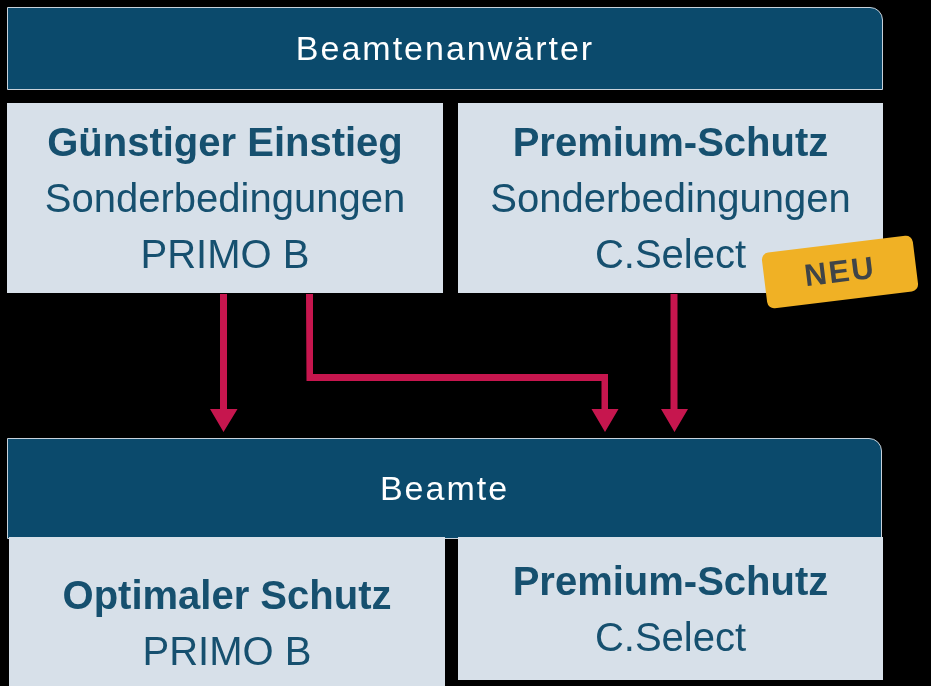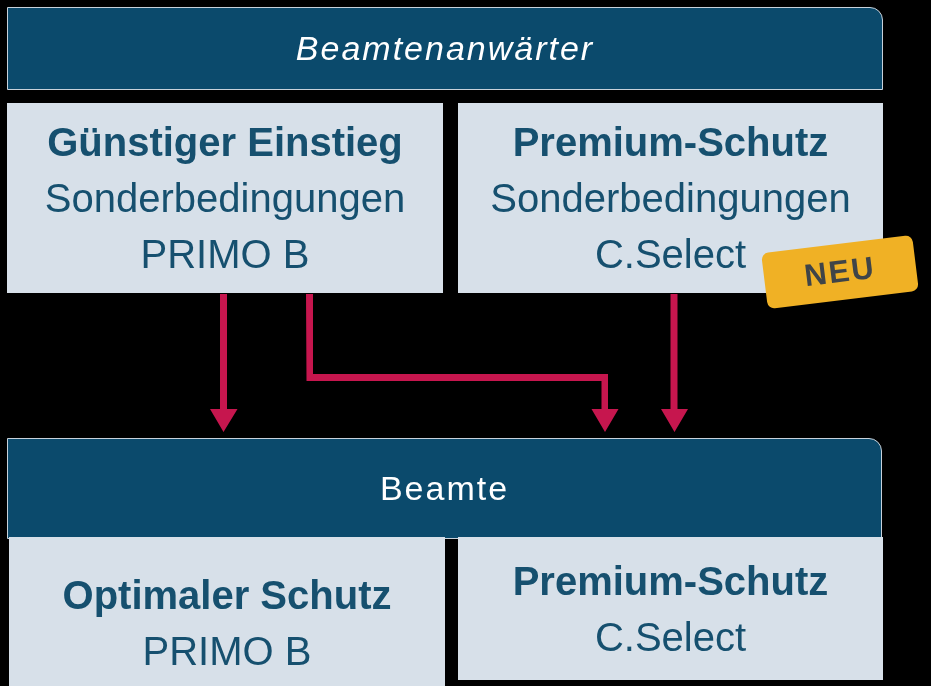--- a/index.html
+++ b/index.html
@@ -20,21 +20,21 @@
 
   .banner{
     position:absolute;background:var(--banner-fill);
     border:1px solid var(--banner-border);
     border-radius:0 13px 0 0;
     display:flex;align-items:center;justify-content:center;
   }
   .banner-label{
     color:var(--banner-text);font-size:34px;letter-spacing:2px;font-weight:400;
   }
-  .banner-top{left:7px;top:7px;width:876px;height:83px;font-style:italic;}
+  .banner-top{left:7px;top:7px;width:876px;height:83px;}
   .banner-middle{left:7px;top:438px;width:875px;height:101px;}
 
   .box{
     position:absolute;background:var(--box-fill);
     display:flex;flex-direction:column;align-items:center;justify-content:center;
     color:var(--box-text);font-size:40px;line-height:56px;text-align:center;
   }
   .box-title{font-weight:700;}
   .row1-left{left:7px;top:103px;width:436px;height:190px;}
   .row1-right{left:458px;top:103px;width:425px;height:190px;}

